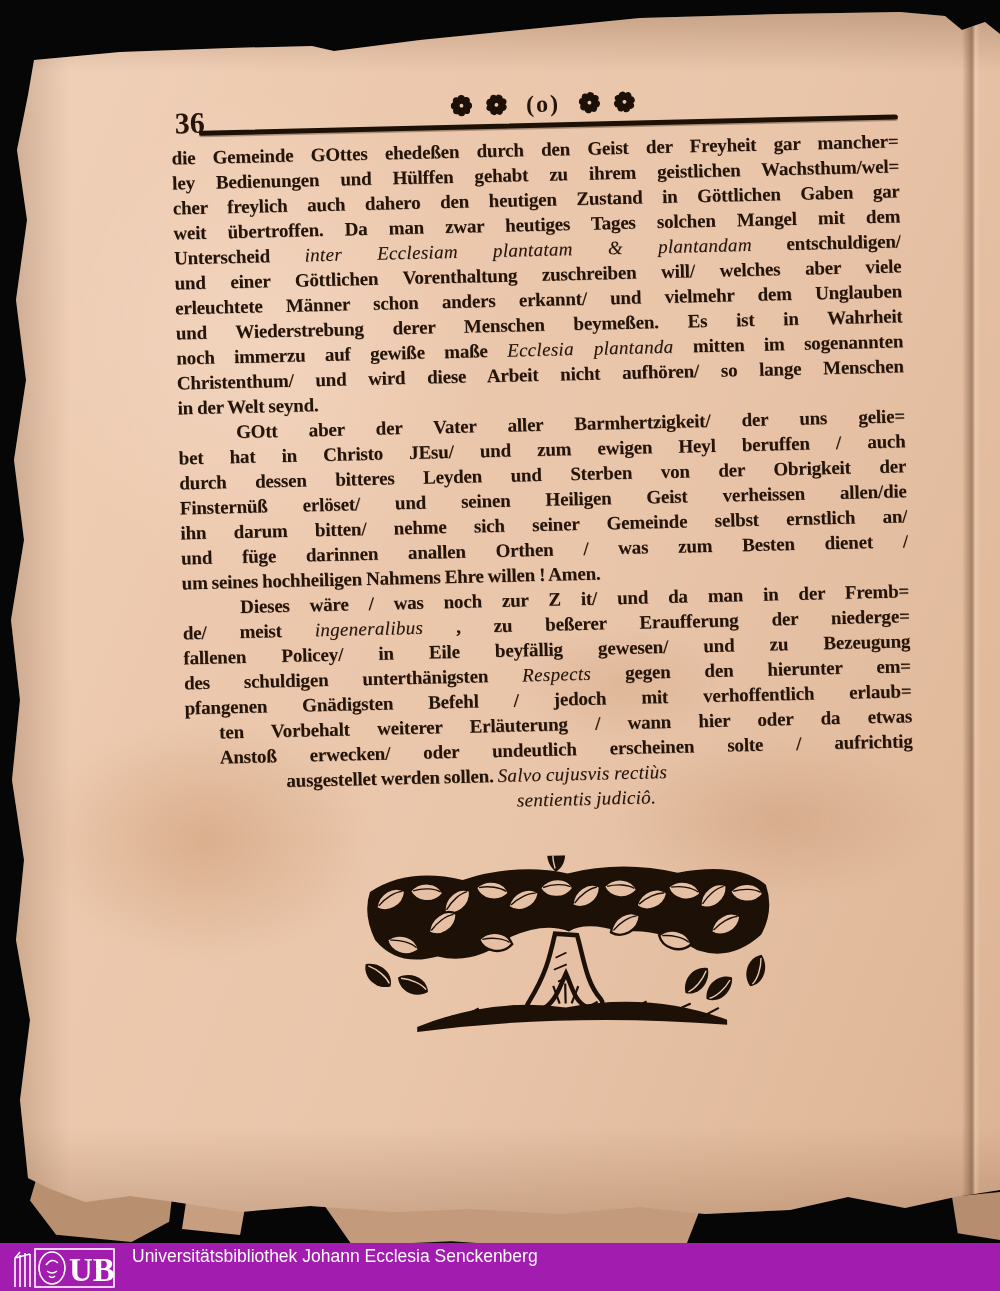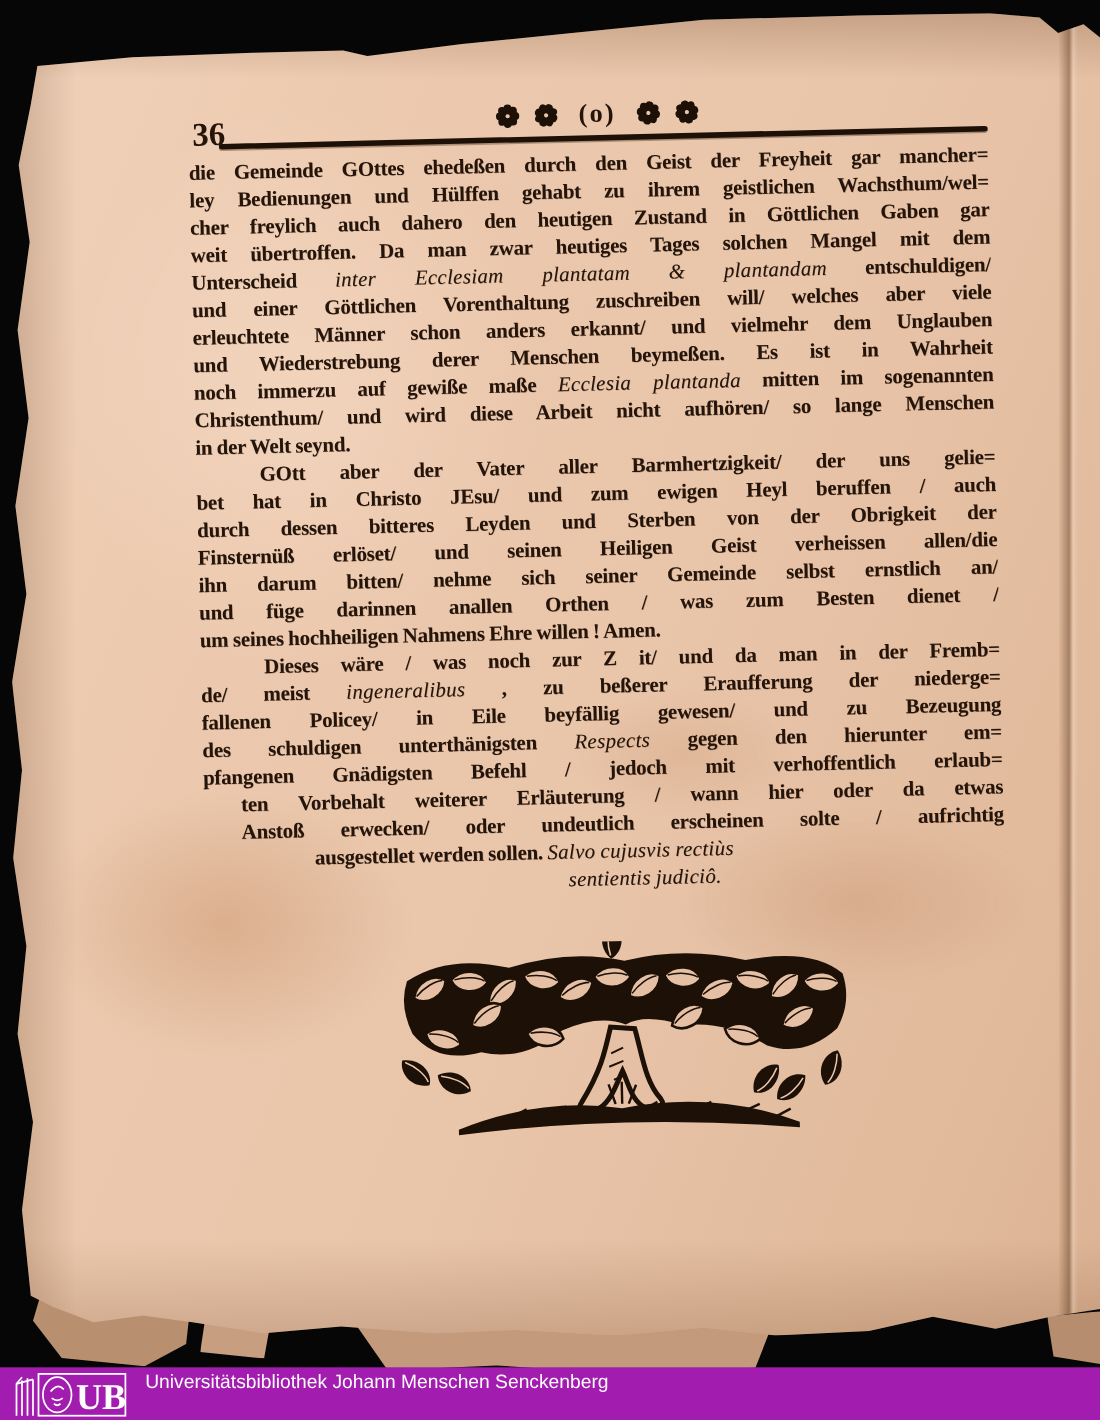--- a/index.html
+++ b/index.html
@@ -266,17 +266,17 @@
           <path d="M13,42 L13,8"></path>
           <path d="M18,42 L18,9"></path>
         <path d="M3,13 L18,9"></path>
         <rect x="23" y="4" width="79" height="38"></rect>
         <ellipse cx="40" cy="23" rx="13" ry="16"></ellipse>
         <path d="M34,20 q6,-8 12,-2 M35,26 q5,4 10,0 M37,31 q3,3 6,0"></path>
       </g>
       <text x="57" y="36" font-family="Liberation Serif, DejaVu Serif, serif" font-size="33" font-weight="bold" fill="#fff">UB</text>
     </svg>
     <div class="ftext">
-      <div>Universitätsbibliothek Johann Menschen Senckenberg</div>
+      <div>Universitätsbibliothek Johann Ecclesia Senckenberg</div>
     </div>
   </div>
 
 </div>
 
 </body></html>

